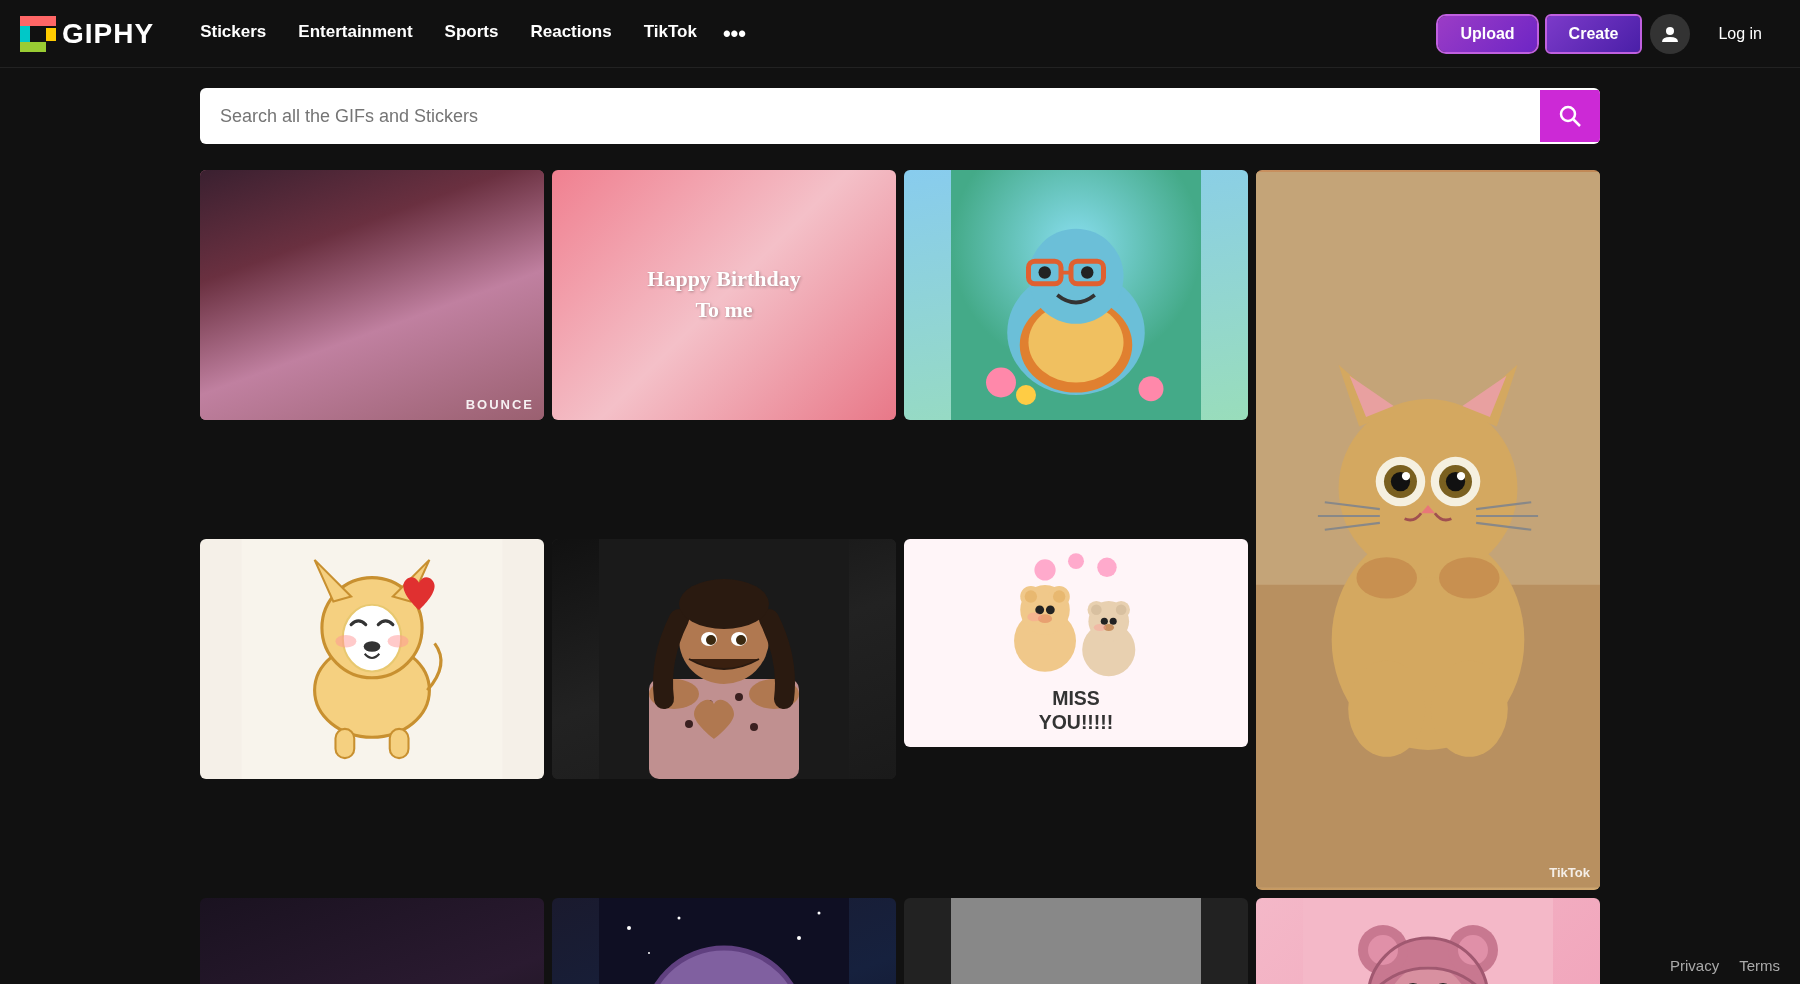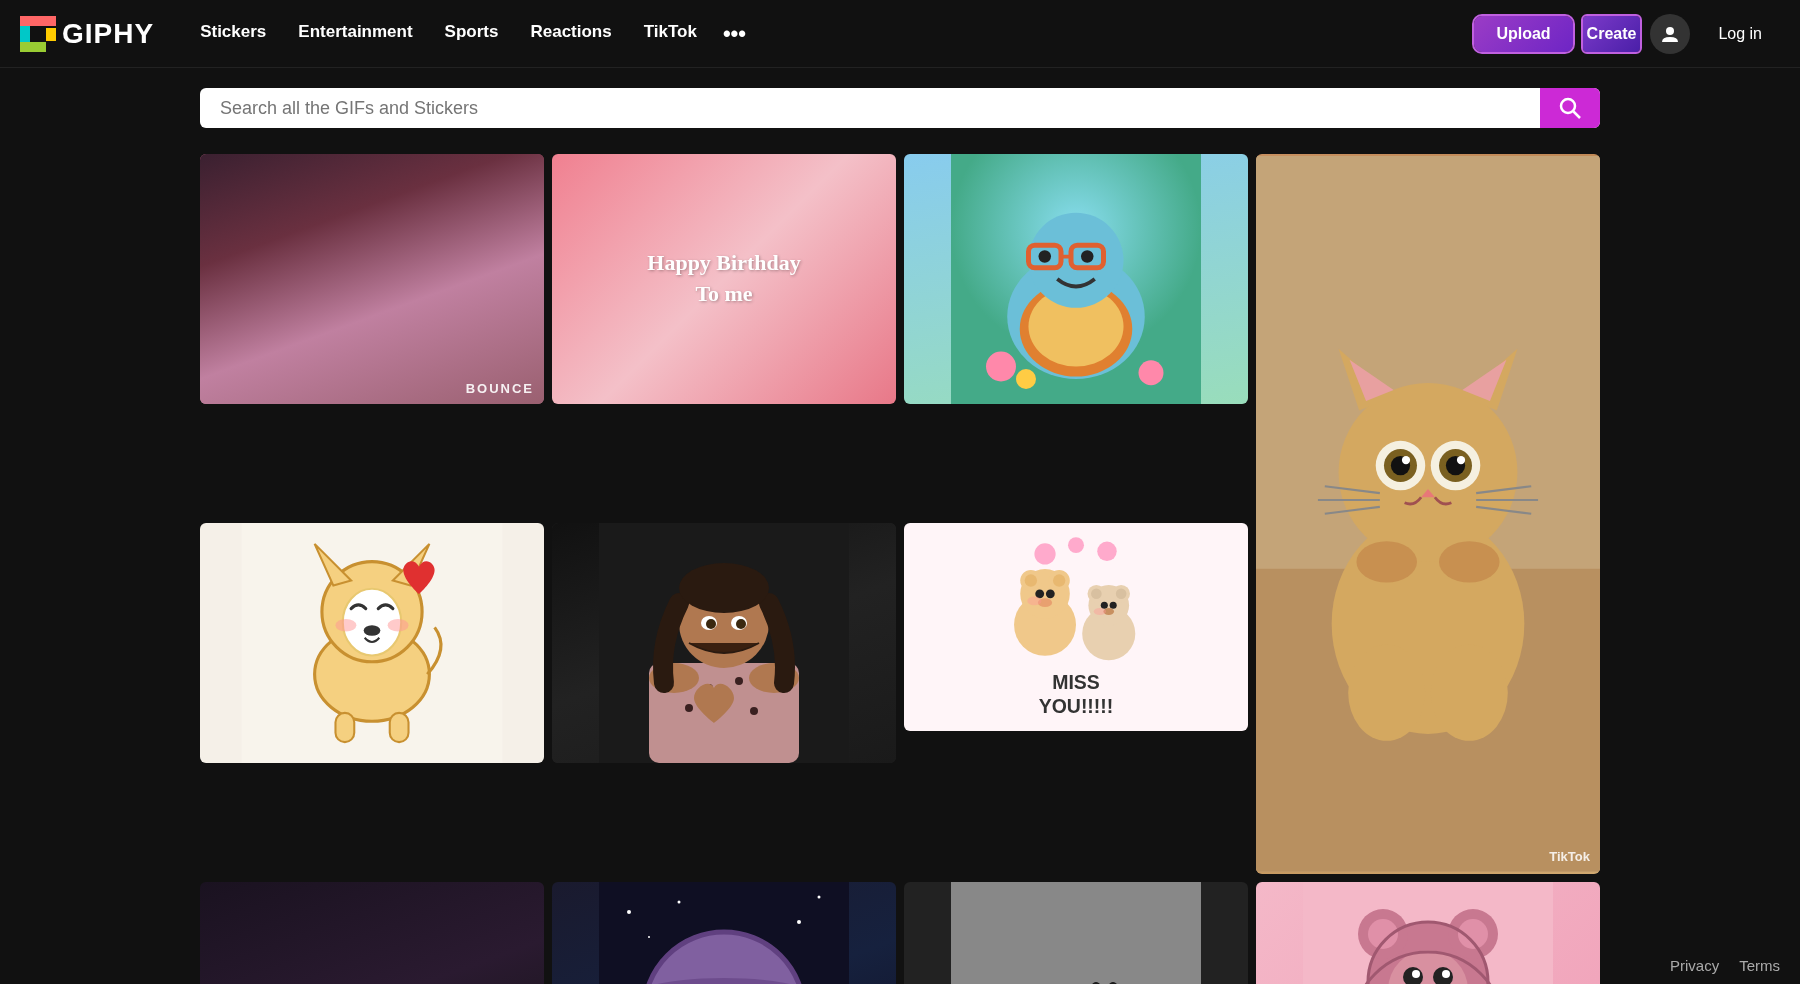--- a/index.html
+++ b/index.html
@@ -76,21 +76,21 @@
       font-size: 16px;
       font-weight: 700;
       cursor: pointer;
       outline: 2px solid #c060e0;
     }
     .btn-create {
       background: linear-gradient(135deg, #7c3ac9, #4a1fa8);
       color: #fff;
       border: none;
       border-radius: 4px;
-      padding: 9px 4px;
+      padding: 9px 22px;
       font-size: 16px;
       font-weight: 700;
       cursor: pointer;
       outline: 2px solid #c060e0;
     }
     .user-icon-btn {
       background: #333;
       border: none;
       border-radius: 50%;
       width: 40px;
@@ -115,21 +115,21 @@
     
     .search-section {
       padding: 20px 200px 10px 200px;
     }
     .search-bar {
       display: flex;
       align-items: center;
       background: #fff;
       border-radius: 6px;
       overflow: hidden;
-      height: 40px;
+      height: 56px;
     }
     .search-input {
       flex: 1;
       border: none;
       outline: none;
       font-size: 18px;
       color: #666;
       padding: 0 20px;
       background: transparent;
     }

